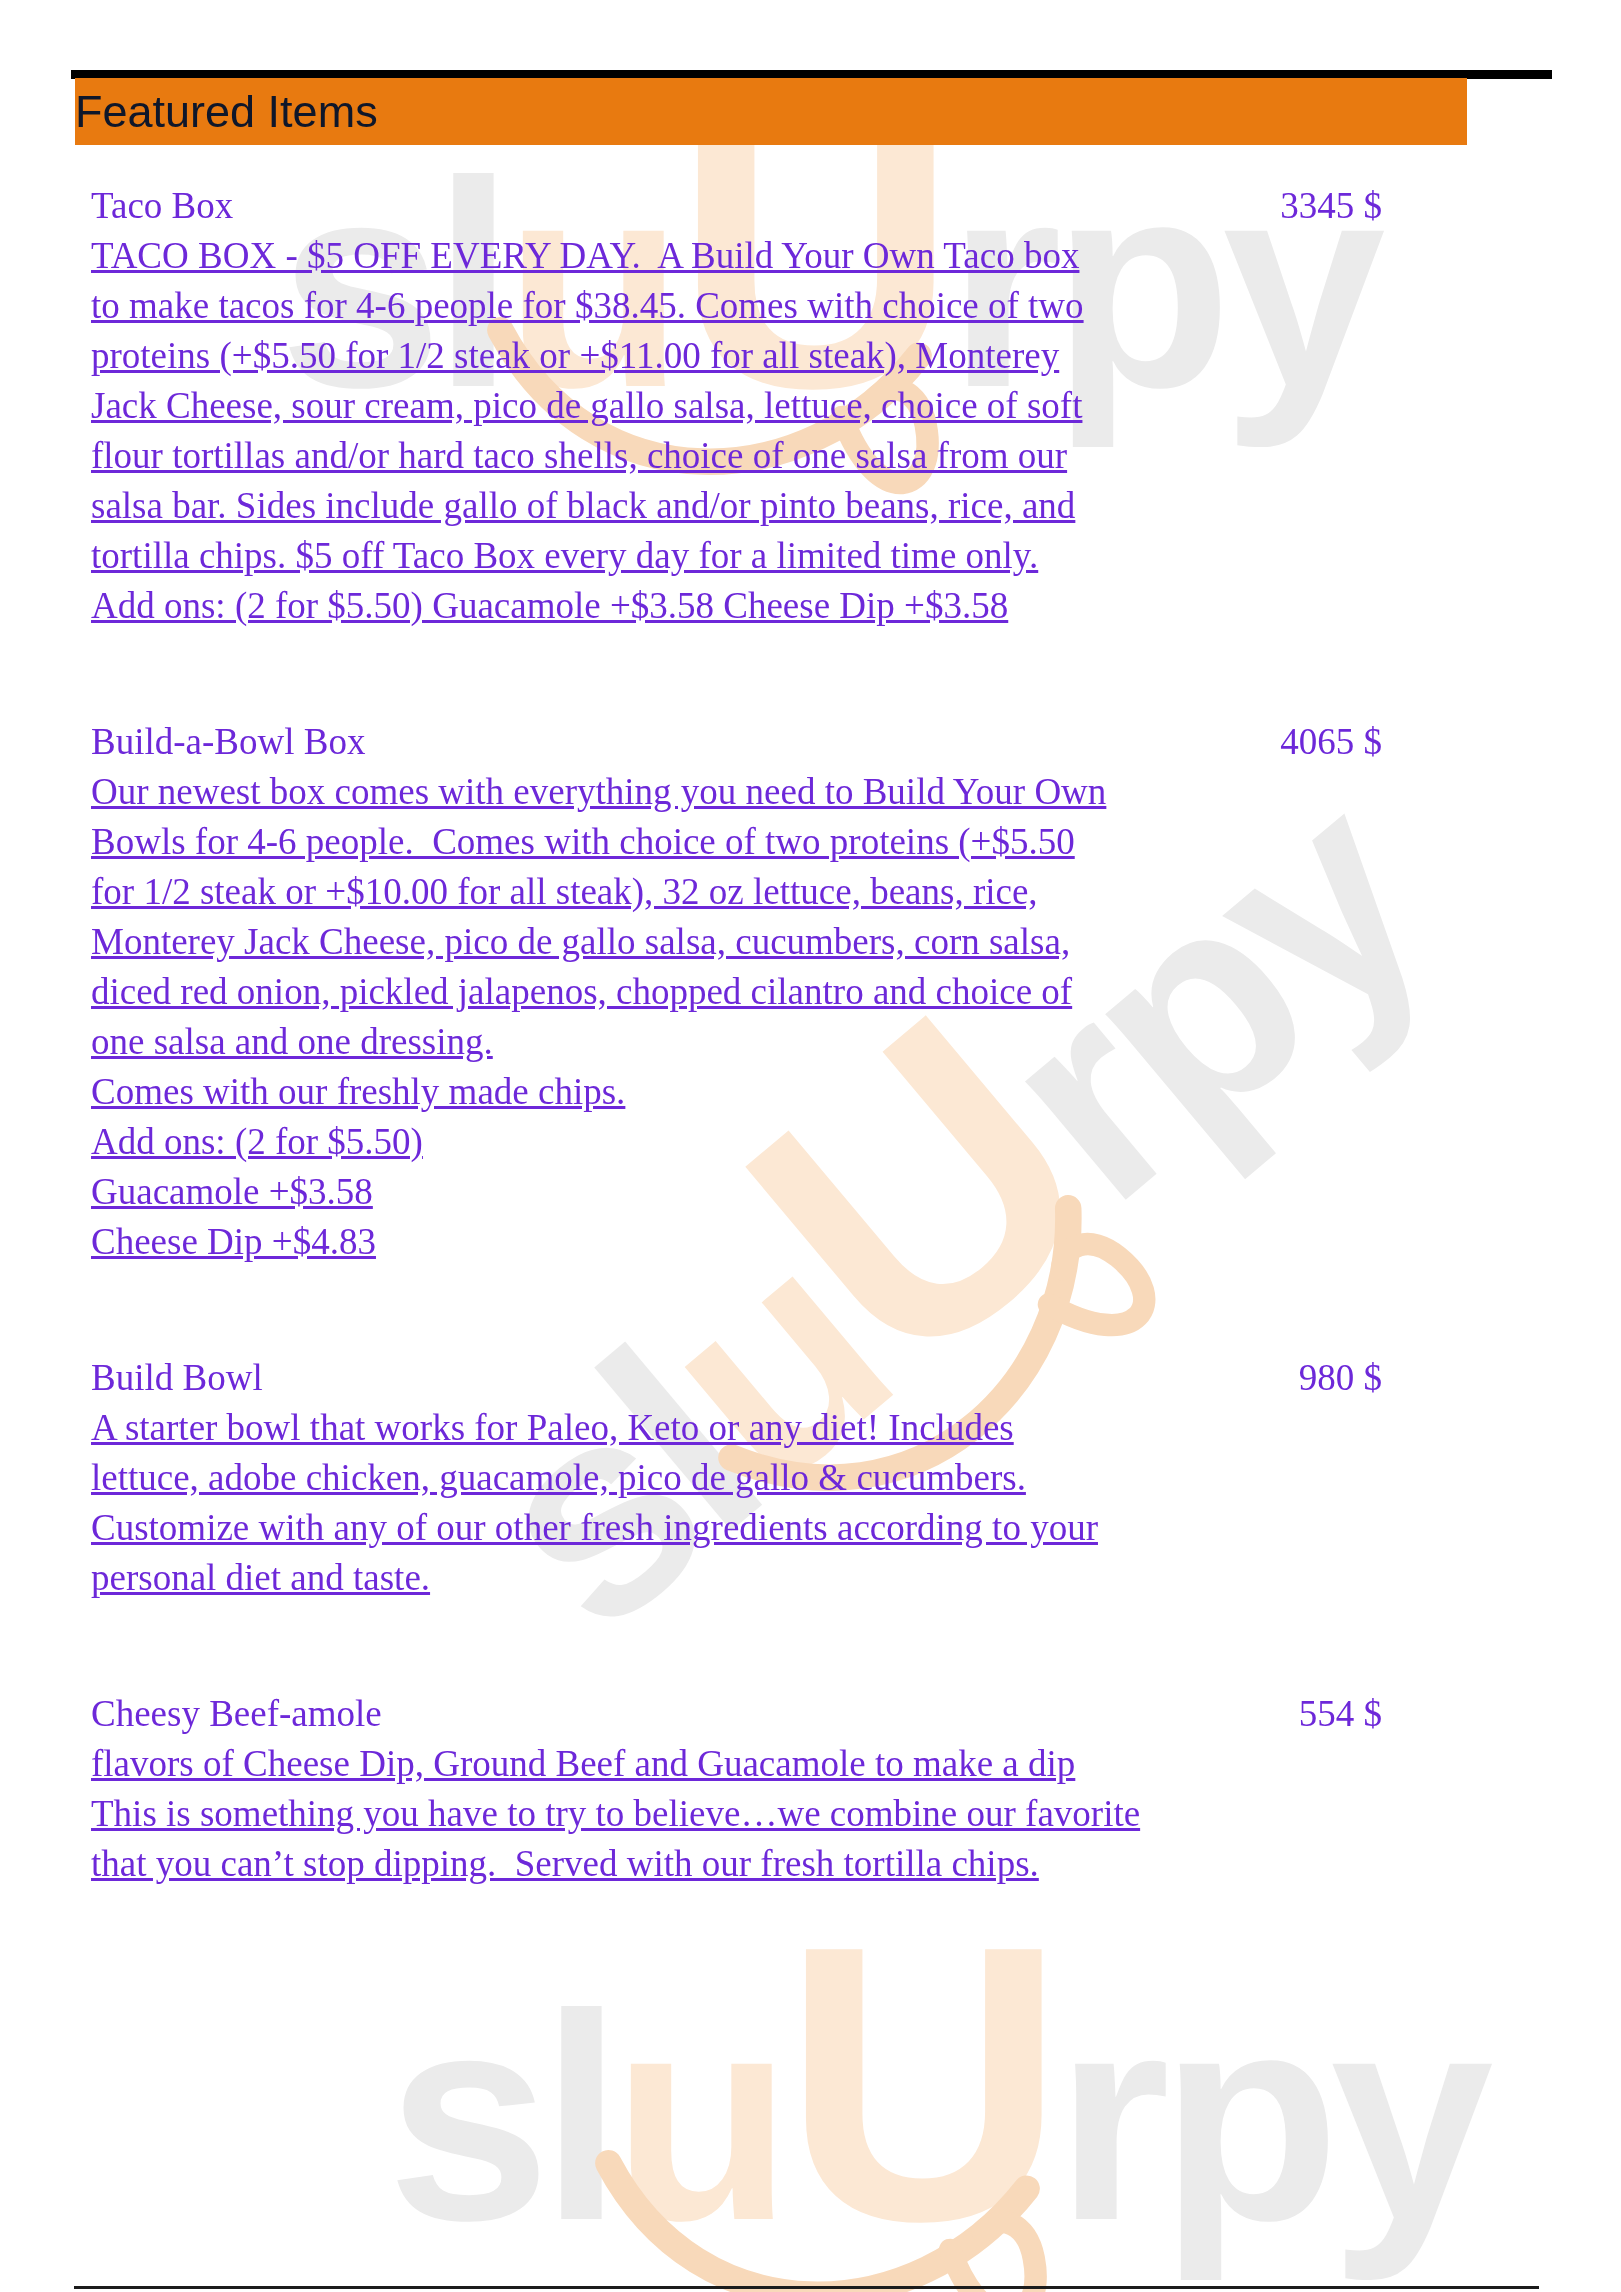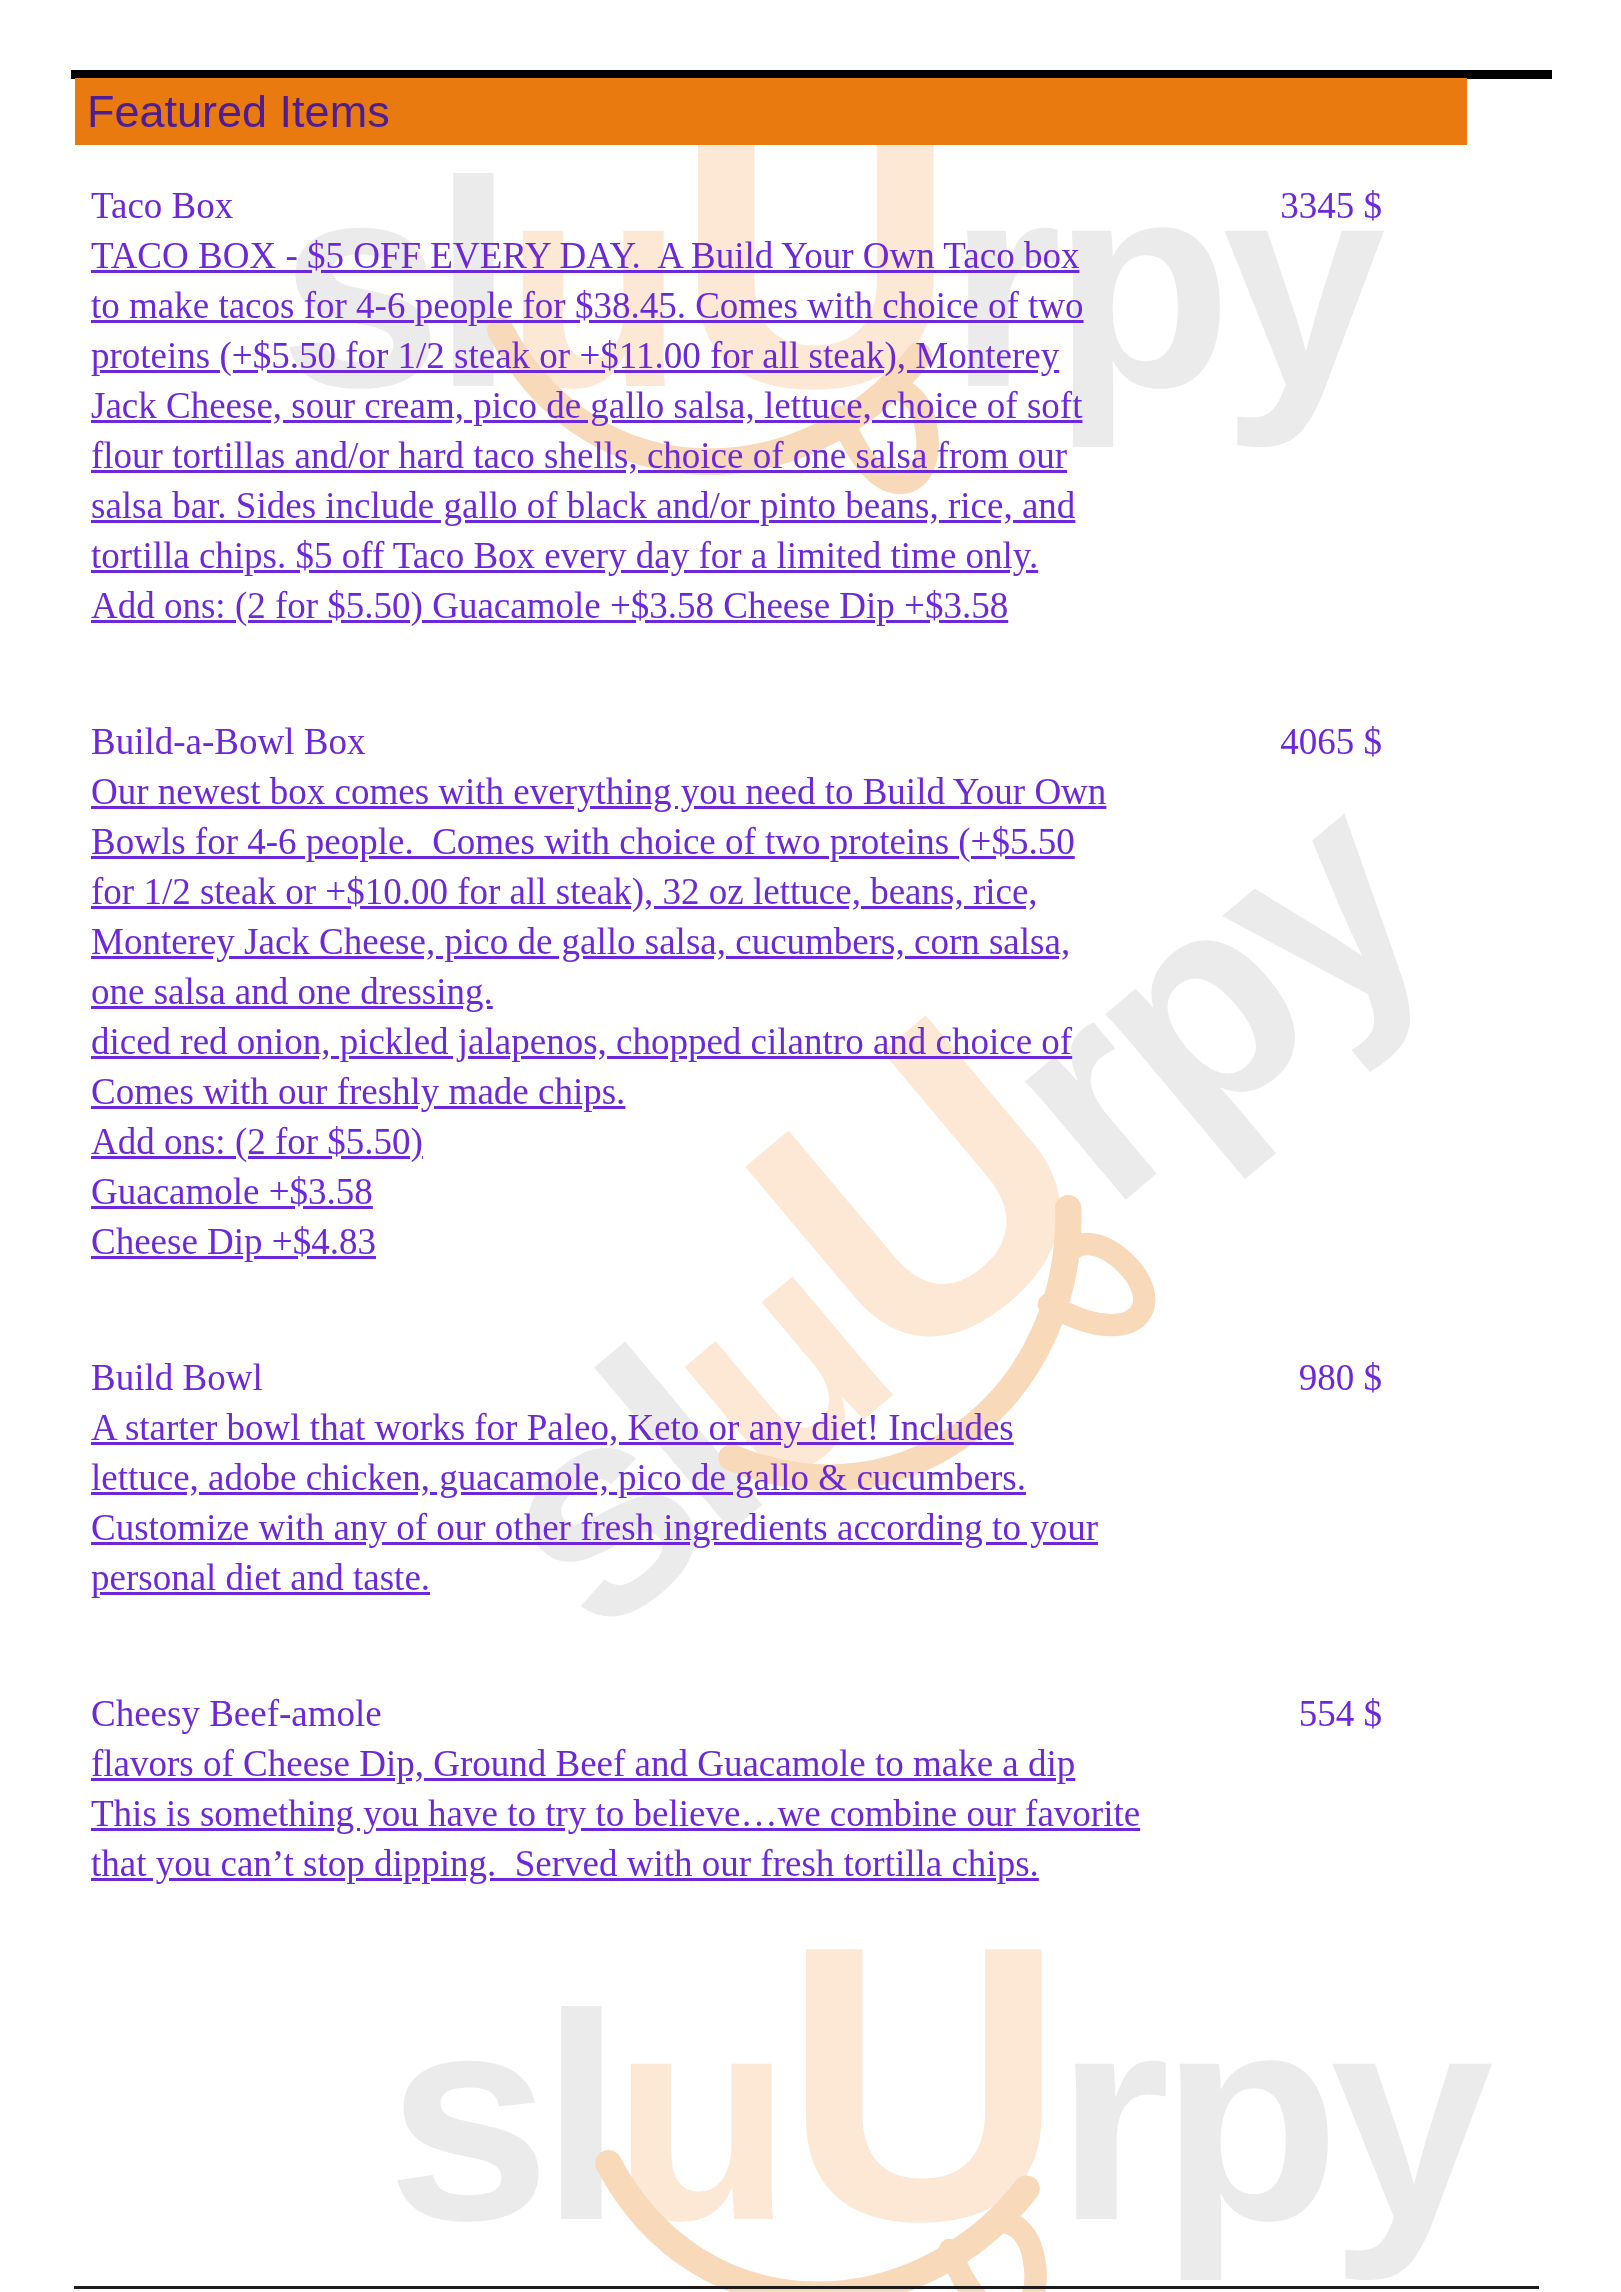--- a/index.html
+++ b/index.html
@@ -14,22 +14,22 @@
   .wm span{line-height:1;display:block;}
   .wm .lg{font-size:294px;color:#ebebeb;}
   .wm .lp{font-size:294px;color:#fce8d4;}
   .wm .lP{font-size:392px;color:#fce8d4;}
   .wm svg{position:absolute;left:201px;top:221px;overflow:visible;}
   #wm-mid{transform:rotate(-40deg);transform-origin:50% 50%;}
 
   
   .topbar{position:absolute;left:71px;top:70px;width:1481px;height:8.8px;background:#000;z-index:2;}
   .banner{position:absolute;left:75px;top:78px;width:1392px;height:67px;background:#e87a10;z-index:2;}
-  .banner .t{font-family:"Liberation Sans", sans-serif;font-size:45px;color:#4c1d95;
-             line-height:67px;padding-left:12px;}
+  .banner .t{font-family:"Liberation Sans", sans-serif;font-size:45px;color:#0f172a;
+             line-height:67px;padding-left:0;}
   .bottomrule{position:absolute;left:74px;top:2286px;width:1465px;height:2.9px;background:#1c1c1c;z-index:2;}
 
   
   .menu{position:absolute;left:91px;top:181px;width:1291px;z-index:1;color:#6d28d9;}
   .item{margin:0;}
   .item + .item{margin-top:86px;}
   .hdr{display:flex;align-items:baseline;line-height:50px;font-size:37px;}
   .hdr .nm{flex:1;white-space:pre;}
   .hdr .pr{text-align:right;white-space:pre;}
   .desc{font-size:37px;line-height:50px;}
@@ -109,22 +109,22 @@
     <div class="item">
       <div class="hdr">
         <div class="nm">Build-a-Bowl Box</div>
         <div class="pr">4065 $</div>
       </div>
       <div class="desc">
         <div>Our newest box comes with everything you need to Build Your Own</div>
         <div>Bowls for 4-6 people.  Comes with choice of two proteins (+$5.50</div>
         <div>for 1/2 steak or +$10.00 for all steak), 32 oz lettuce, beans, rice,</div>
         <div>Monterey Jack Cheese, pico de gallo salsa, cucumbers, corn salsa,</div>
+        <div>diced red onion, pickled jalapenos, chopped cilantro and choice of</div>
         <div>one salsa and one dressing.</div>
-        <div>diced red onion, pickled jalapenos, chopped cilantro and choice of</div>
         <div>Comes with our freshly made chips.</div>
         <div>Add ons: (2 for $5.50)</div>
         <div>Guacamole +$3.58</div>
         <div>Cheese Dip +$4.83</div>
       </div>
     </div>
 
     <div class="item">
       <div class="hdr">
         <div class="nm">Build Bowl</div>

